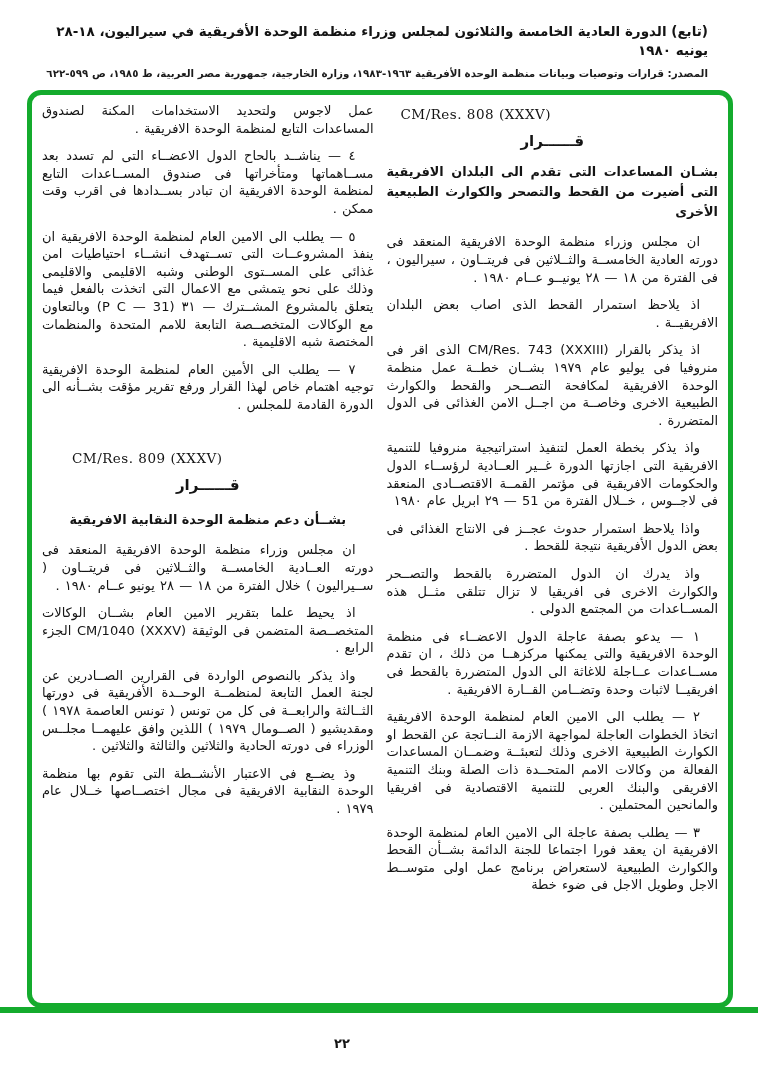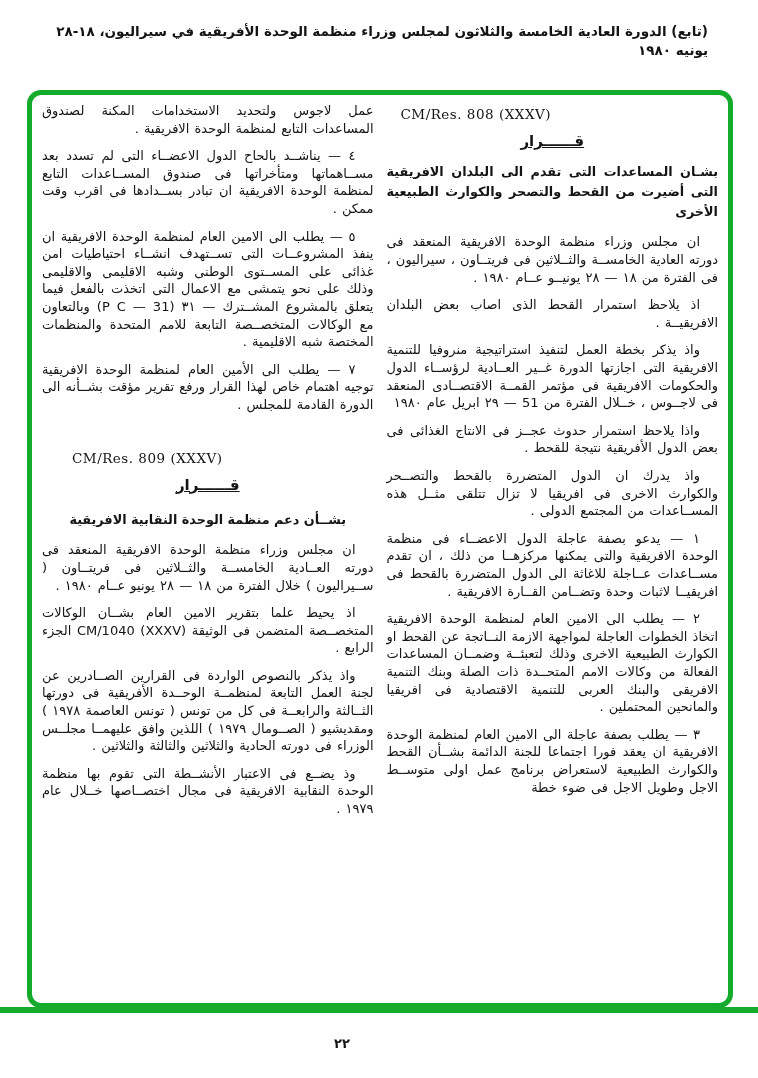--- a/index.html
+++ b/index.html
@@ -15,51 +15,53 @@
   .content-frame { position: absolute; left: 27px; top: 90px; width: 706px; height: 918px;
                    border: 5px solid var(--accent); border-radius: 14px;
                    padding: 7px 10px 6px 10px; overflow: hidden; }
 
   .columns { display: flex; direction: rtl; gap: 13px; height: 100%; }
   .col { flex: 1 1 0; min-width: 0; direction: rtl; }
 
   .ref-line { direction: ltr; text-align: left; font-family: "DejaVu Serif", serif;
               font-size: 13.5px; font-weight: 500; padding-left: 14px; margin: 4px 0 10px 0;
               letter-spacing: 0.5px; }
-  .decree-word { text-align: center; font-weight: bold; font-size: 15px; margin: 10px 0 12px 0; text-decoration: underline; }
+  .decree-word { text-align: center; font-weight: bold; font-size: 15px; margin: 10px 0 12px 0; }
   .decree-title { font-weight: bold; font-size: 12.8px; line-height: 1.55;
                   text-align: justify; text-align-last: right; margin-bottom: 12px; }
   .decree-title.centered { text-align: center; text-align-last: center; margin-top: 16px; }
 
   .para { font-size: 13px; line-height: 17.6px; text-align: justify; text-align-last: right;
           text-indent: 18px; margin-bottom: 10px; word-spacing: 1px; }
   .para.no-indent { text-indent: 0; }
   .spacer-lg { height: 22px; }
 
   .bottom-rule { position: absolute; left: 0; top: 1007px; width: 758px; height: 6px;
                  background: var(--accent); }
   .page-number { position: absolute; top: 1036px; left: 0; width: 684px;
                  text-align: center; font-weight: bold; font-size: 13px; letter-spacing: 4px; }
 </style>
 </head>
 <body>
 
 <header class="page-header">
   <div class="header-line1">(تابع) الدورة العادية الخامسة والثلاثون لمجلس وزراء منظمة الوحدة الأفريقية في سيراليون، ١٨-٢٨ يونيه ١٩٨٠</div>
+  <div class="header-line2">المصدر: قرارات وتوصيات وبيانات منظمة الوحدة الأفريقية ١٩٦٣-١٩٨٣، وزارة الخارجية، جمهورية مصر العربية، ط ١٩٨٥، ص ٥٩٩-٦٢٢</div>
 </header>
 
 <main class="content-frame">
   <div class="columns">
 
     <section class="col">
       <div class="ref-line">CM/Res. 808 (XXXV)</div>
       <div class="decree-word">قــــــرار</div>
       <div class="decree-title">بشـان المساعدات التى تقدم الى البلدان الافريقية التى أضيرت من القحط والتصحر والكوارث الطبيعية الأخرى</div>
       <p class="para">ان مجلس وزراء منظمة الوحدة الافريقية المنعقد فى دورته العادية الخامســة والثــلاثين فى فريتــاون ، سيراليون ، فى الفترة من ١٨ — ٢٨ يونيــو عــام ١٩٨٠ .</p>
       <p class="para">اذ يلاحظ استمرار القحط الذى اصاب بعض البلدان الافريقيــة .</p>
+      <p class="para">اذ يذكر بالقرار CM/Res. 743 (XXXIII) الذى اقر فى منروفيا فى يوليو عام ١٩٧٩ بشــان خطــة عمل منظمة الوحدة الافريقية لمكافحة التصــحر والقحط والكوارث الطبيعية الاخرى وخاصــة من اجــل الامن الغذائى فى الدول المتضررة .</p>
       <p class="para">واذ يذكر بخطة العمل لتنفيذ استراتيجية منروفيا للتنمية الافريقية التى اجازتها الدورة غــير العــادية لرؤســاء الدول والحكومات الافريقية فى مؤتمر القمــة الاقتصــادى المنعقد فى لاجــوس ، خــلال الفترة من 51 — ٢٩ ابريل عام ١٩٨٠</p>
       <p class="para">واذا يلاحظ استمرار حدوث عجــز فى الانتاج الغذائى فى بعض الدول الأفريقية نتيجة للقحط .</p>
       <p class="para">واذ يدرك ان الدول المتضررة بالقحط والتصــحر والكوارث الاخرى فى افريقيا لا تزال تتلقى مثــل هذه المســاعدات من المجتمع الدولى .</p>
       <p class="para">١ — يدعو بصفة عاجلة الدول الاعضــاء فى منظمة الوحدة الافريقية والتى يمكنها مركزهــا من ذلك ، ان تقدم مســاعدات عــاجلة للاغاثة الى الدول المتضررة بالقحط فى افريقيــا لاثبات وحدة وتضــامن القــارة الافريقية .</p>
       <p class="para">٢ — يطلب الى الامين العام لمنظمة الوحدة الافريقية اتخاذ الخطوات العاجلة لمواجهة الازمة النــاتجة عن القحط او الكوارث الطبيعية الاخرى وذلك لتعبئــة وضمــان المساعدات الفعالة من وكالات الامم المتحــدة ذات الصلة وبنك التنمية الافريقى والبنك العربى للتنمية الاقتصادية فى افريقيا والمانحين المحتملين .</p>
       <p class="para">٣ — يطلب بصفة عاجلة الى الامين العام لمنظمة الوحدة الافريقية ان يعقد فورا اجتماعا للجنة الدائمة بشــأن القحط والكوارث الطبيعية لاستعراض برنامج عمل اولى متوســط الاجل وطويل الاجل فى ضوء خطة</p>
     </section>
 
     <section class="col">
       <p class="para no-indent">عمل لاجوس ولتحديد الاستخدامات المكنة لصندوق المساعدات التابع لمنظمة الوحدة الافريقية .</p>

